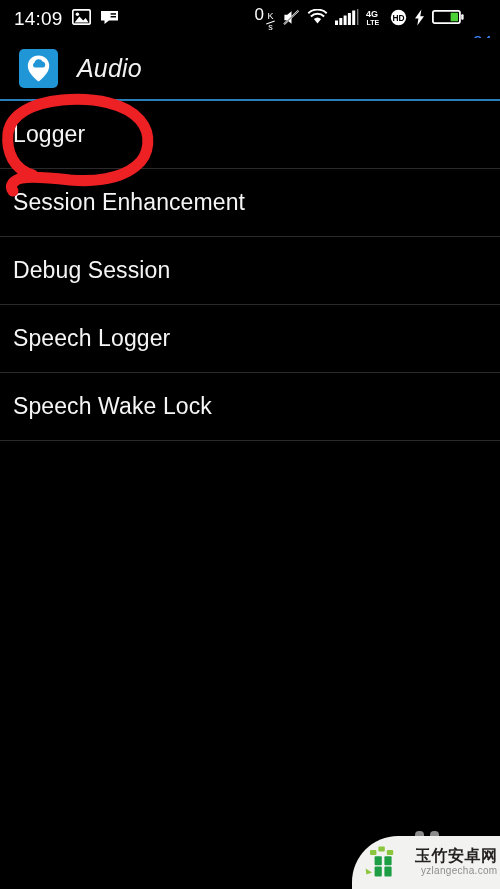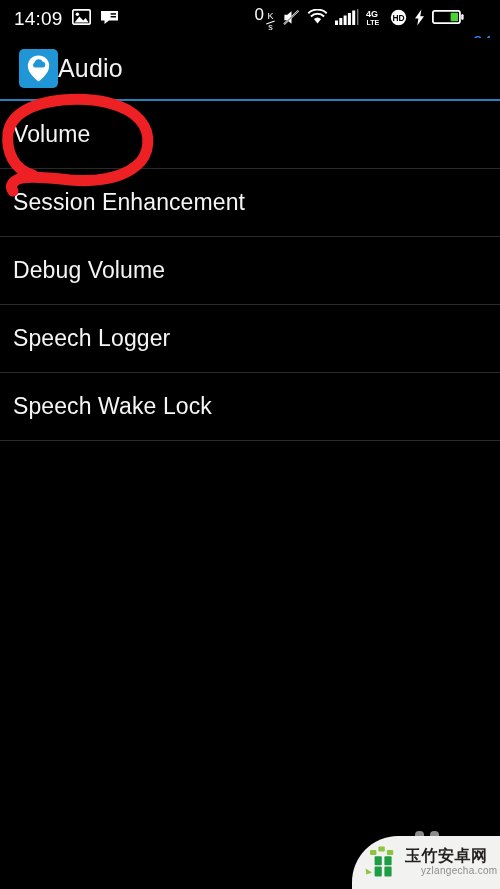--- a/index.html
+++ b/index.html
@@ -6,20 +6,21 @@
   html, body {
     width: 500px; height: 889px;
     background: #000;
     font-family: "Liberation Sans", sans-serif;
     overflow: hidden;
   }
   #screen {
     position: relative;
     width: 500px; height: 889px;
     background: #000;
+    text-align: right;
   }
 
   
   #status-bar {
     position: absolute; top: 0; left: 0;
     width: 500px; height: 38px;
     background: #000;
     display: flex; align-items: center;
     padding: 0 8px 0 14px;
     color: #fff;
@@ -47,21 +48,21 @@
   }
   #net-speed .spd-unit .u-bot { display: block; }
   #battery-pct { font-size: 17px; color: #3b82f6; margin-left: 2px; margin-top: 48px; }
 
   
   #app-header {
     position: absolute; top: 38px; left: 0;
     width: 500px; height: 61px;
     background: #000;
     display: flex; align-items: center;
-    padding-left: 19px; 
+    padding-left: 19px; gap: 19px; font-style: italic;
   }
   #app-icon {
     width: 39px; height: 39px;
     border-radius: 5px;
     background: #2196d6;
     display: flex; align-items: center; justify-content: center;
     flex: none;
   }
   #app-title {
     font-size: 25px; color: #f2f2f2;
@@ -236,29 +237,29 @@
         <path d="M17.9 13.6 a3.1 3.1 0 0 0 -0.3 -6.1 a4.4 4.4 0 0 0 -8.2 1.3 a2.6 2.6 0 0 0 0.4 4.8 Z" fill="#2196d6"></path>
       </svg>
     </div>
     <span id="app-title">Audio</span>
   </div>
   <div id="header-accent"></div>
 
   <div id="settings-list">
 
     <div class="list-row">
-      <span class="row-label">Volume</span>
+      <span class="row-label">Logger</span>
     </div>
 
     <div class="list-row">
       <span class="row-label">Session Enhancement</span>
     </div>
 
     <div class="list-row">
-      <span class="row-label">Debug Volume</span>
+      <span class="row-label">Debug Session</span>
     </div>
 
     <div class="list-row">
       <span class="row-label">Speech Logger</span>
     </div>
 
 
     <div class="list-row">
       <span class="row-label">Speech Wake Lock</span>
     </div>

